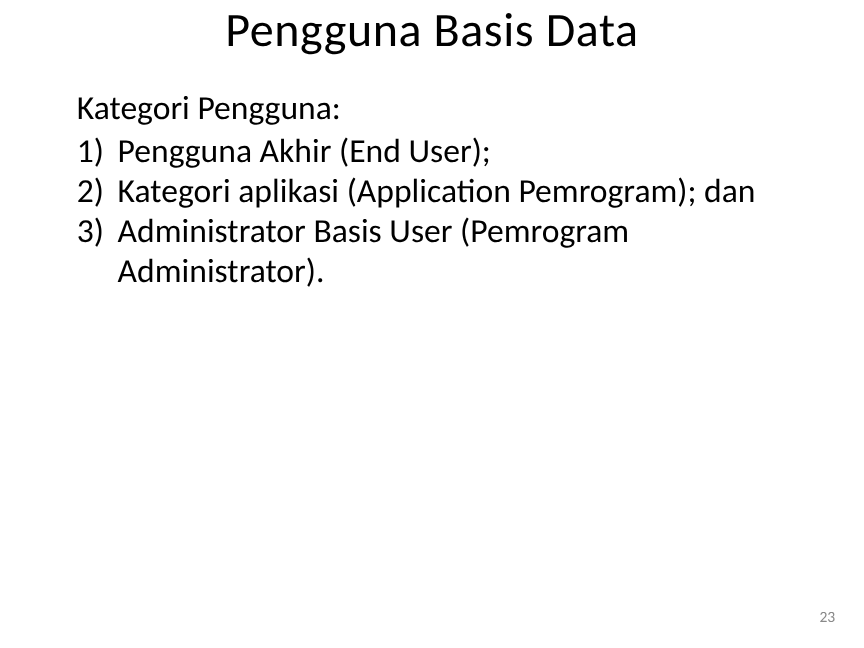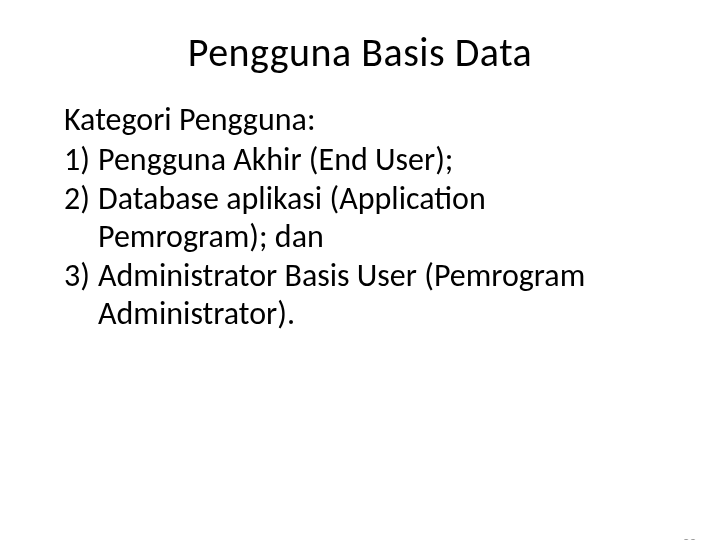--- a/index.html
+++ b/index.html
@@ -16,27 +16,26 @@
   .slide {
     width: 720px;
     height: 540px;
     position: relative;
     box-sizing: border-box;
   }
   .title {
     text-align: center;
     font-size: 40px;
     font-weight: 400;
-    margin-top: 28px;
     margin-bottom: 24px;
     letter-spacing: 0.5px;
   }
   .body {
     padding: 0 60px 0 64px;
-    font-size: 32px;
+    font-size: 28px;
     line-height: 1.2;
     margin-top: 20px;
   }
   .heading {
     margin-bottom: 2px;
   }
   .list {
     margin: 0;
     padding: 0;
     list-style: none;
@@ -74,21 +73,21 @@
     <ol class="list">
       <li>
         <span class="num">1)</span>
         <span class="txt">
           <span>Pengguna Akhir (</span><span class="italic">End User</span><span>);</span>
         </span>
       </li>
       <li>
         <span class="num">2)</span>
         <span class="txt">
-          <span>Database aplikasi (</span><span class="italic">Application Pemrogram</span><span>); dan</span>
+          <span>Kategori aplikasi (</span><span class="italic">Application Pemrogram</span><span>); dan</span>
         </span>
       </li>
       <li>
         <span class="num">3)</span>
         <span class="txt">
           <span>Administrator Basis User (</span><span class="italic">Pemrogram Administrator</span><span>).</span>
         </span>
       </li>
     </ol>
   </div>

